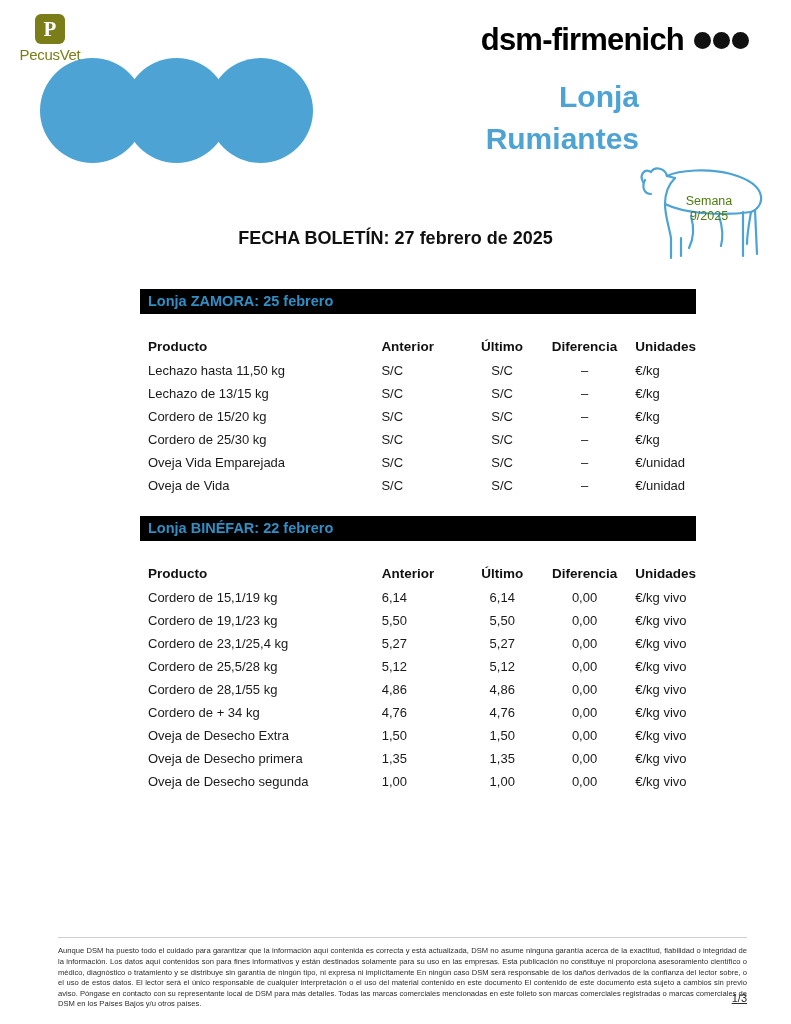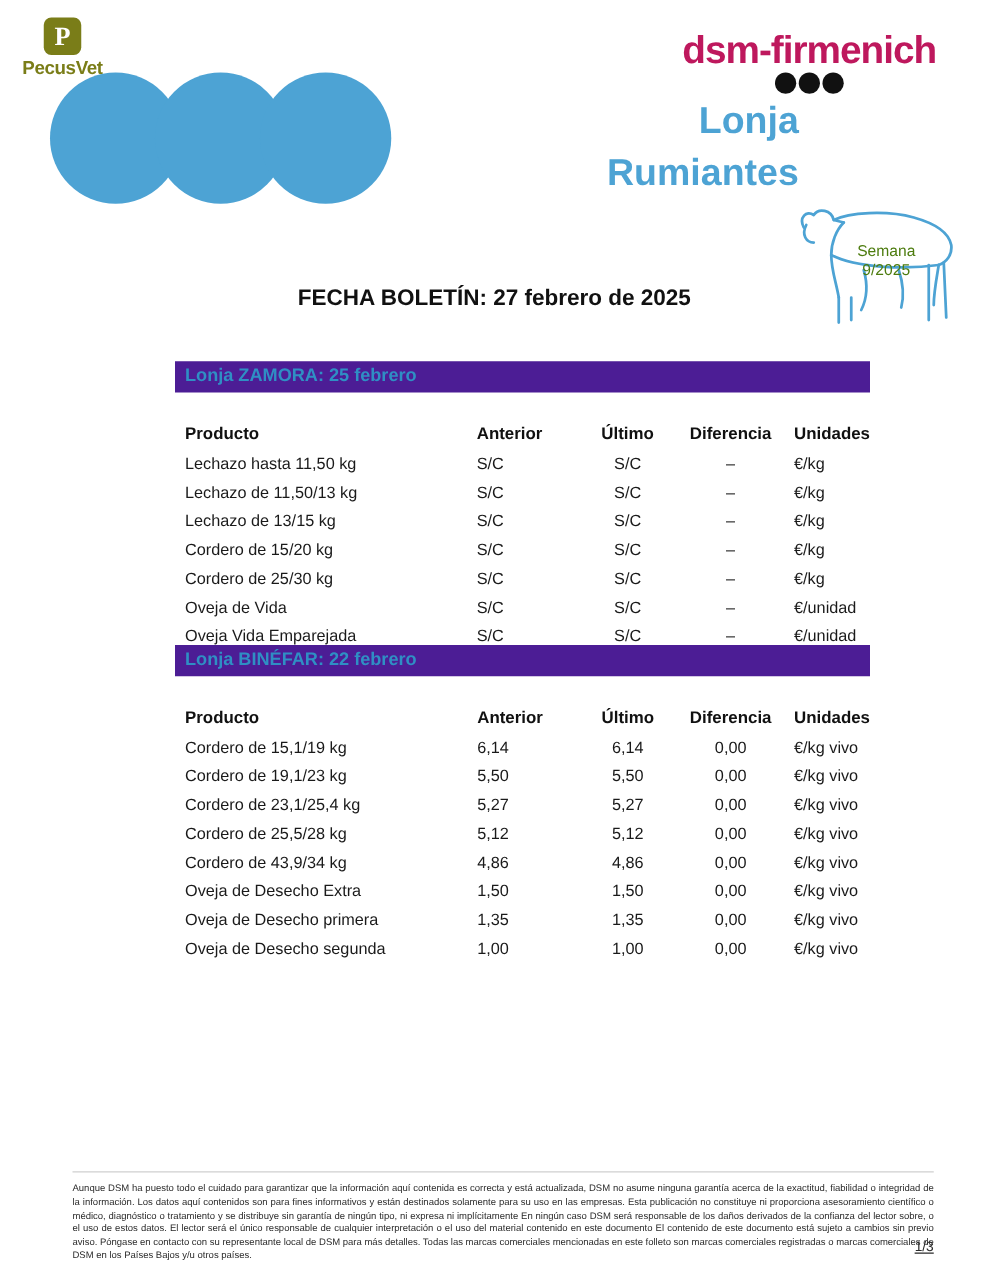--- a/index.html
+++ b/index.html
@@ -36,21 +36,21 @@
     color: #ffffff;
     font-weight: bold;
     font-size: 21px;
     line-height: 30px;
     margin: 0 auto;
     font-family: "Liberation Serif", serif;
   }
   .logo-text {
     margin-top: 2px;
     font-size: 15px;
-    font-weight: bold;
+    font-weight: normal;
     color: #7a7d18;
     letter-spacing: -0.3px;
   }
   .circles {
     position: absolute;
     left: 40px;
     top: 58px;
     width: 280px;
     height: 105px;
   }
@@ -66,24 +66,24 @@
   .circles span.c2 { left: 84px; }
   .circles span.c3 { left: 168px; }
 
   .brand {
     position: absolute;
     right: 42px;
     top: 22px;
     font-size: 31px;
     font-weight: bold;
     letter-spacing: -0.8px;
-    color: #be185d;
+    color: #000000;
     display: flex;
     align-items: center;
-    flex-direction: column;
+    gap: 10px;
   }
   .brand-dots { display: inline-flex; gap: 2px; }
   .brand-dots i {
     display: block;
     width: 17px;
     height: 17px;
     border-radius: 50%;
     background: #111111;
   }
 
@@ -138,21 +138,21 @@
   
   .section {
     position: absolute;
     left: 140px;
     width: 556px;
   }
   .section.s1 { top: 289px; }
   .section.s2 { top: 516px; }
 
   .section-bar {
-    background: #4c1d95;
+    background: #000000;
     color: #2f8fc4;
     font-size: 14.5px;
     font-weight: bold;
     padding: 4px 8px 5px 8px;
   }
 
   table {
     width: 100%;
     border-collapse: collapse;
     font-size: 13px;
@@ -266,56 +266,49 @@
     </thead>
     <tbody>
       <tr>
         <td class="col-prod">Lechazo hasta 11,50 kg</td>
         <td class="col-ant">S/C</td>
         <td class="col-ult">S/C</td>
         <td class="col-dif">–</td>
         <td class="col-uni">€/kg</td>
       </tr>
       <tr>
-        <td class="col-prod">Lechazo de 11,50/13 kg</td>
+        <td class="col-prod">Lechazo de 13/15 kg</td>
         <td class="col-ant">S/C</td>
         <td class="col-ult">S/C</td>
         <td class="col-dif">–</td>
         <td class="col-uni">€/kg</td>
       </tr>
       <tr>
-        <td class="col-prod">Lechazo de 13/15 kg</td>
+        <td class="col-prod">Cordero de 15/20 kg</td>
         <td class="col-ant">S/C</td>
         <td class="col-ult">S/C</td>
         <td class="col-dif">–</td>
         <td class="col-uni">€/kg</td>
       </tr>
       <tr>
-        <td class="col-prod">Cordero de 15/20 kg</td>
+        <td class="col-prod">Cordero de 25/30 kg</td>
         <td class="col-ant">S/C</td>
         <td class="col-ult">S/C</td>
         <td class="col-dif">–</td>
         <td class="col-uni">€/kg</td>
       </tr>
       <tr>
-        <td class="col-prod">Cordero de 25/30 kg</td>
-        <td class="col-ant">S/C</td>
-        <td class="col-ult">S/C</td>
-        <td class="col-dif">–</td>
-        <td class="col-uni">€/kg</td>
+        <td class="col-prod">Oveja Vida Emparejada</td>
+        <td class="col-ant">S/C</td>
+        <td class="col-ult">S/C</td>
+        <td class="col-dif">–</td>
+        <td class="col-uni">€/unidad</td>
       </tr>
       <tr>
         <td class="col-prod">Oveja de Vida</td>
-        <td class="col-ant">S/C</td>
-        <td class="col-ult">S/C</td>
-        <td class="col-dif">–</td>
-        <td class="col-uni">€/unidad</td>
-      </tr>
-      <tr>
-        <td class="col-prod">Oveja Vida Emparejada</td>
         <td class="col-ant">S/C</td>
         <td class="col-ult">S/C</td>
         <td class="col-dif">–</td>
         <td class="col-uni">€/unidad</td>
       </tr>
     </tbody>
   </table>
 </div>
 
 <div class="section s2">
@@ -353,23 +346,30 @@
         <td class="col-uni">€/kg vivo</td>
       </tr>
       <tr>
         <td class="col-prod">Cordero de 25,5/28 kg</td>
         <td class="col-ant">5,12</td>
         <td class="col-ult">5,12</td>
         <td class="col-dif">0,00</td>
         <td class="col-uni">€/kg vivo</td>
       </tr>
       <tr>
-        <td class="col-prod">Cordero de 43,9/34 kg</td>
+        <td class="col-prod">Cordero de 28,1/55 kg</td>
         <td class="col-ant">4,86</td>
         <td class="col-ult">4,86</td>
+        <td class="col-dif">0,00</td>
+        <td class="col-uni">€/kg vivo</td>
+      </tr>
+      <tr>
+        <td class="col-prod">Cordero de + 34 kg</td>
+        <td class="col-ant">4,76</td>
+        <td class="col-ult">4,76</td>
         <td class="col-dif">0,00</td>
         <td class="col-uni">€/kg vivo</td>
       </tr>
       <tr>
         <td class="col-prod">Oveja de Desecho Extra</td>
         <td class="col-ant">1,50</td>
         <td class="col-ult">1,50</td>
         <td class="col-dif">0,00</td>
         <td class="col-uni">€/kg vivo</td>
       </tr>

